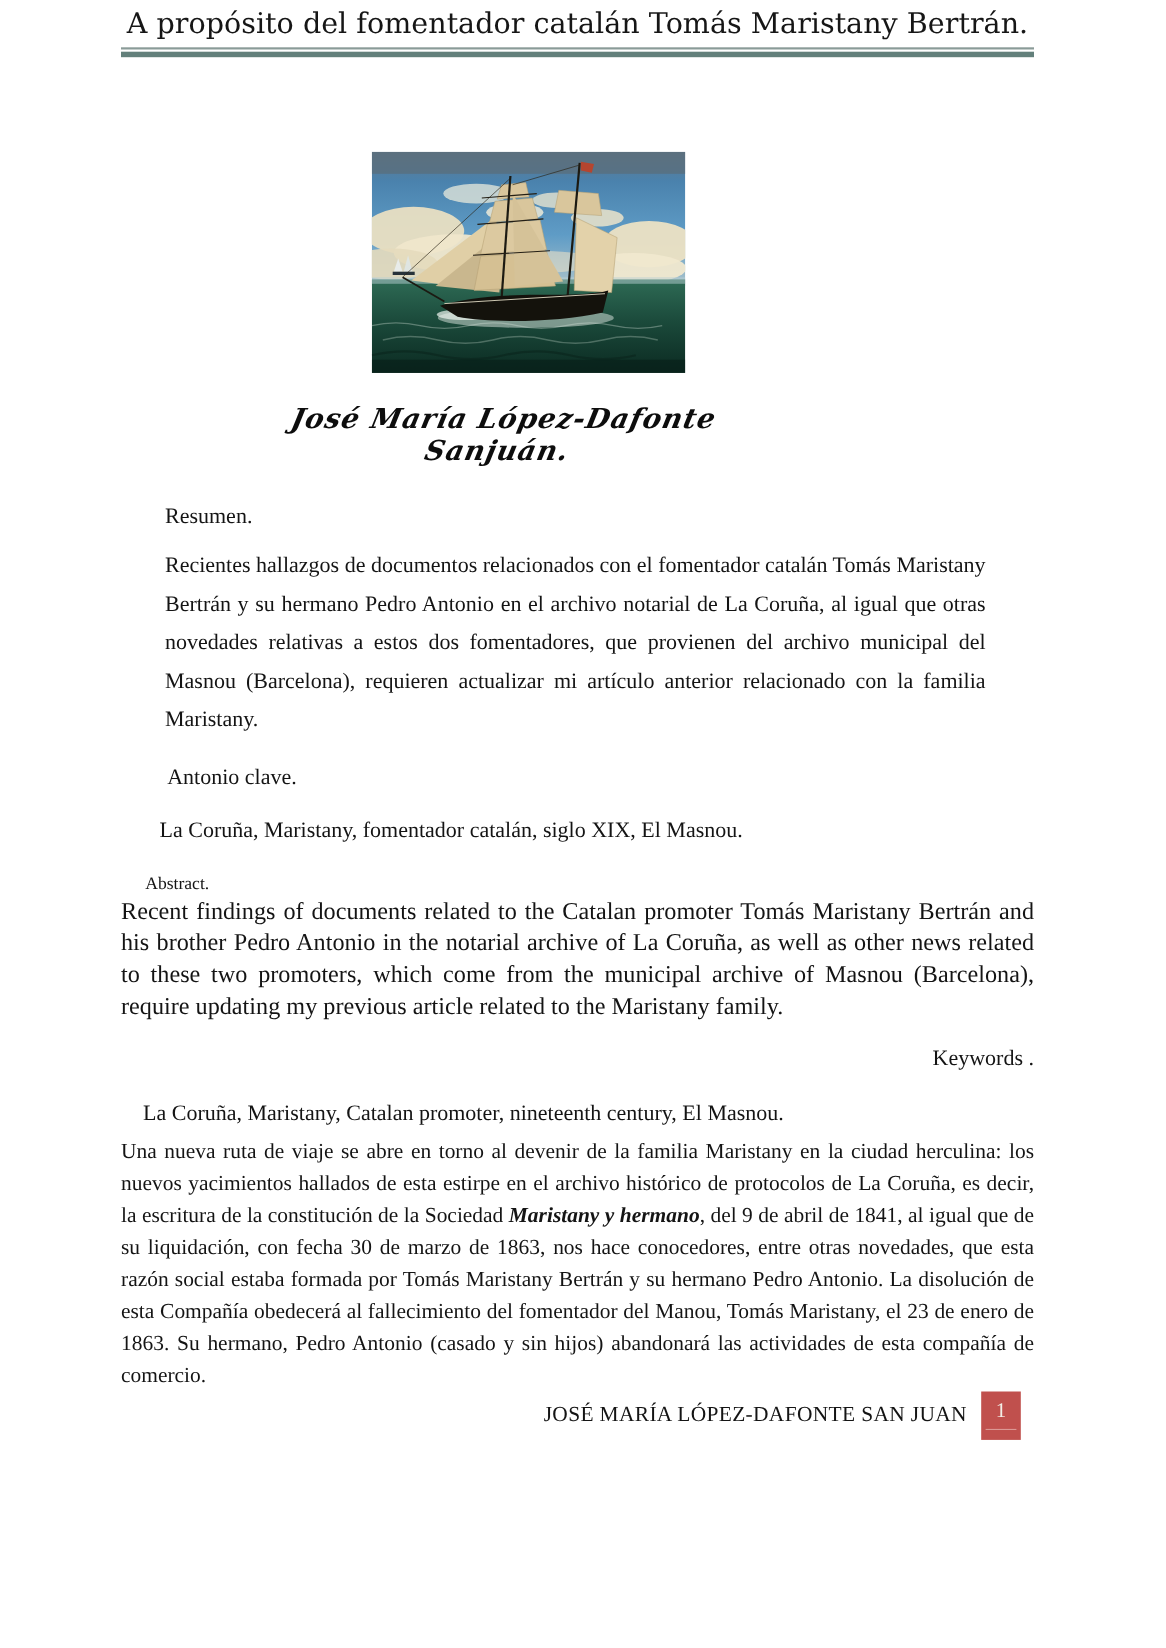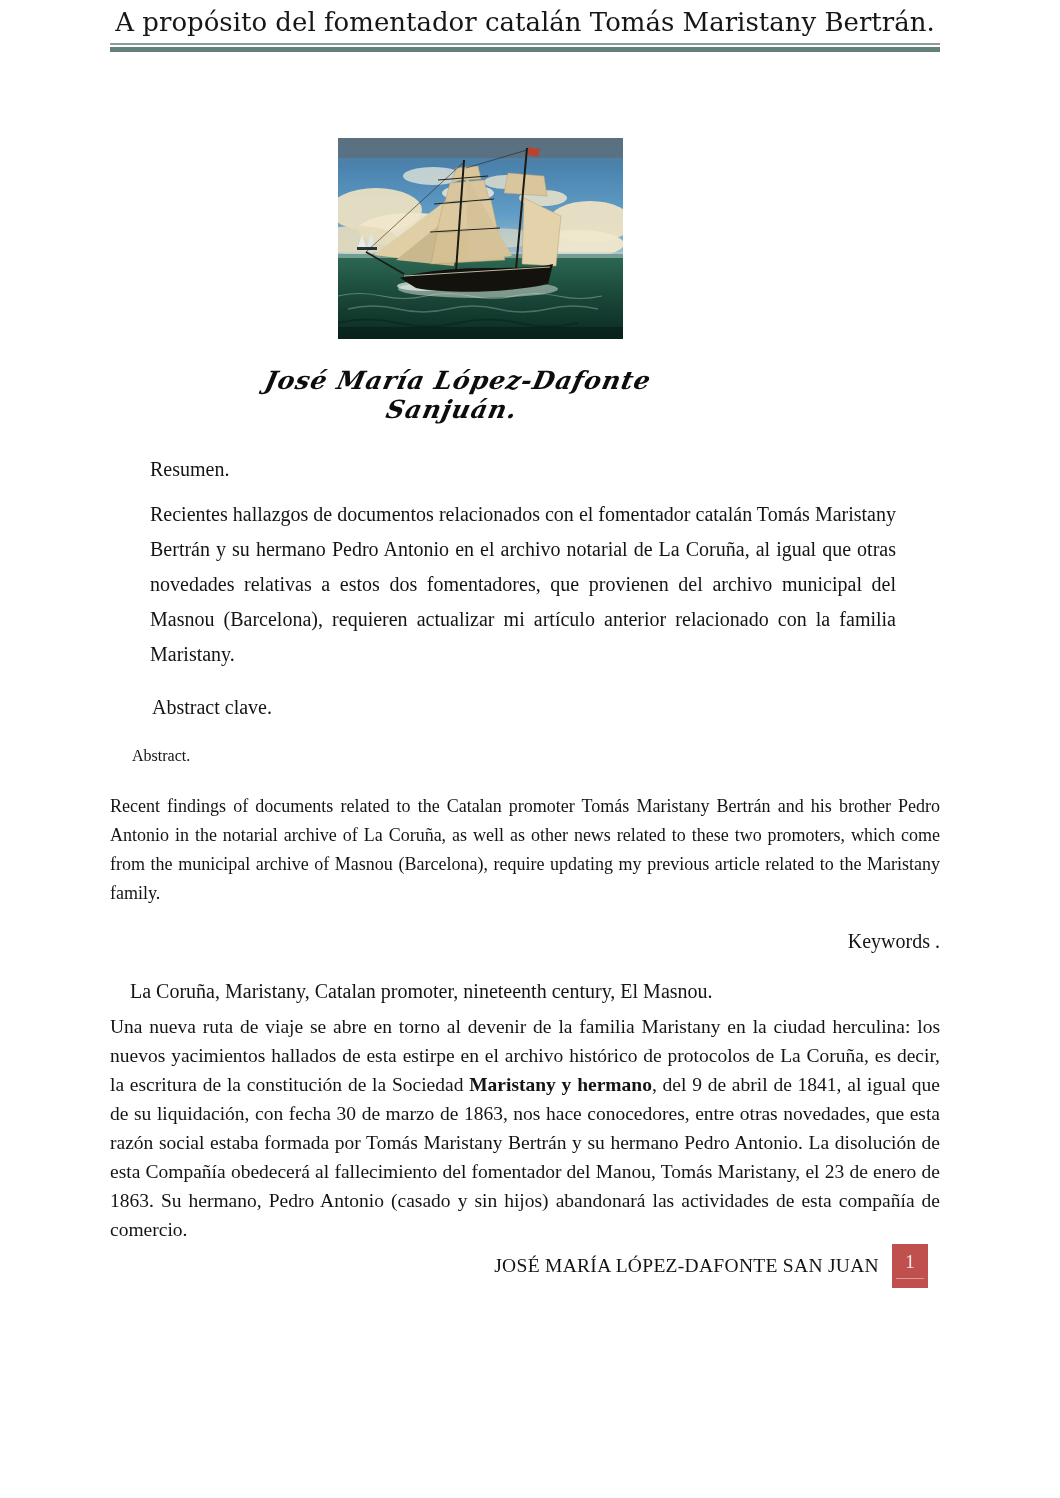--- a/index.html
+++ b/index.html
@@ -29,28 +29,28 @@
     font-size:25px; color:#0d0d0d;
   }
   .signature span { display:inline-block; transform:skewX(-12deg); letter-spacing:1px; }
 
   .resumen-label   { margin-top:34px; margin-left:40px; font-size:20px; }
   .resumen-body    { margin-top:16px; margin-left:40px; margin-right:44px;
                      font-size:20px; line-height:35px; text-align:justify; }
   .palabras-label  { margin-top:24px; margin-left:42px; font-size:20px; }
   .palabras-body   { margin-top:25px; margin-left:35px; font-size:20px; }
   .abstract-label  { margin-top:28px; margin-left:22px; font-size:16px; }
-  .abstract-body   { margin-top:27px; font-size:18px; line-height:29px; text-align:justify; }
+  .abstract-body   { font-size:22px; line-height:29px; text-align:justify; }
   .keywords-label  { margin-top:22px; margin-left:5px; font-size:20px;text-align:right; }
   .keywords-body   { margin-top:27px; margin-left:20px; font-size:20px; }
 
   .intro-heading   { margin-top:30px; font-size:24px; font-weight:bold; color:#101010; }
   .intro-body      { margin-top:9px; font-size:19.5px; line-height:29px; text-align:justify; }
   .intro-body p    { margin:0; }
-  .intro-body b    { font-weight:bold; }
+  .intro-body b    { font-weight:bold;font-style:italic; }
 
   .page-footer {
     margin-top:auto; margin-bottom:84px;
     display:flex; justify-content:flex-end; align-items:center;
     gap:13px; padding-right:12px;
   }
   .footer-author { font-size:19.5px; letter-spacing:0.3px; }
   .page-num-box {
     width:36px; height:44px; background:#c0504d;
     display:flex; flex-direction:column; align-items:center; justify-content:center;
@@ -147,21 +147,22 @@
     </svg>
   </div>
 
   <div class="signature">
     <span>José María López-Dafonte Sanjuán.</span>
   </div>
 
   <div class="resumen-label">Resumen.</div>
   <div class="resumen-body">Recientes hallazgos de documentos relacionados con el fomentador catalán Tomás Maristany Bertrán y su hermano Pedro Antonio en el archivo notarial de La Coruña, al igual que otras novedades relativas a estos dos fomentadores, que provienen del archivo municipal del Masnou (Barcelona), requieren actualizar mi artículo anterior relacionado con la familia Maristany.</div>
 
-  <div class="palabras-label">Abstract clave.</div>
+  <div class="palabras-label">Antonio clave.</div>
+  <div class="palabras-body">La Coruña, Maristany, fomentador catalán, siglo XIX, El Masnou.</div>
 
   <div class="abstract-label">Abstract.</div>
   <div class="abstract-body">Recent findings of documents related to the Catalan promoter Tomás Maristany Bertrán and his brother Pedro Antonio in the notarial archive of La Coruña, as well as other news related to these two promoters, which come from the municipal archive of Masnou (Barcelona), require updating my previous article related to the Maristany family.</div>
 
   <div class="keywords-label">Keywords .</div>
   <div class="keywords-body">La Coruña, Maristany, Catalan promoter, nineteenth century, El Masnou.</div>
 
   <div class="intro-body">
     <p><span> Una nueva ruta de viaje se abre en torno al devenir de la familia Maristany en la ciudad herculina: los nuevos yacimientos  hallados de esta estirpe en el archivo histórico de protocolos de La Coruña, es decir, la escritura de la constitución  de la Sociedad </span><b>Maristany y hermano</b><span>, del 9 de abril de 1841, al igual que de su liquidación, con fecha 30 de marzo de 1863, nos hace conocedores, entre otras novedades, que esta razón social estaba formada por Tomás Maristany Bertrán y su hermano Pedro Antonio. La disolución de esta Compañía obedecerá al fallecimiento del fomentador del Manou, Tomás Maristany, el 23 de enero de 1863. Su hermano, Pedro Antonio (casado y sin hijos) abandonará las actividades de esta compañía de comercio.</span></p>
   </div>

